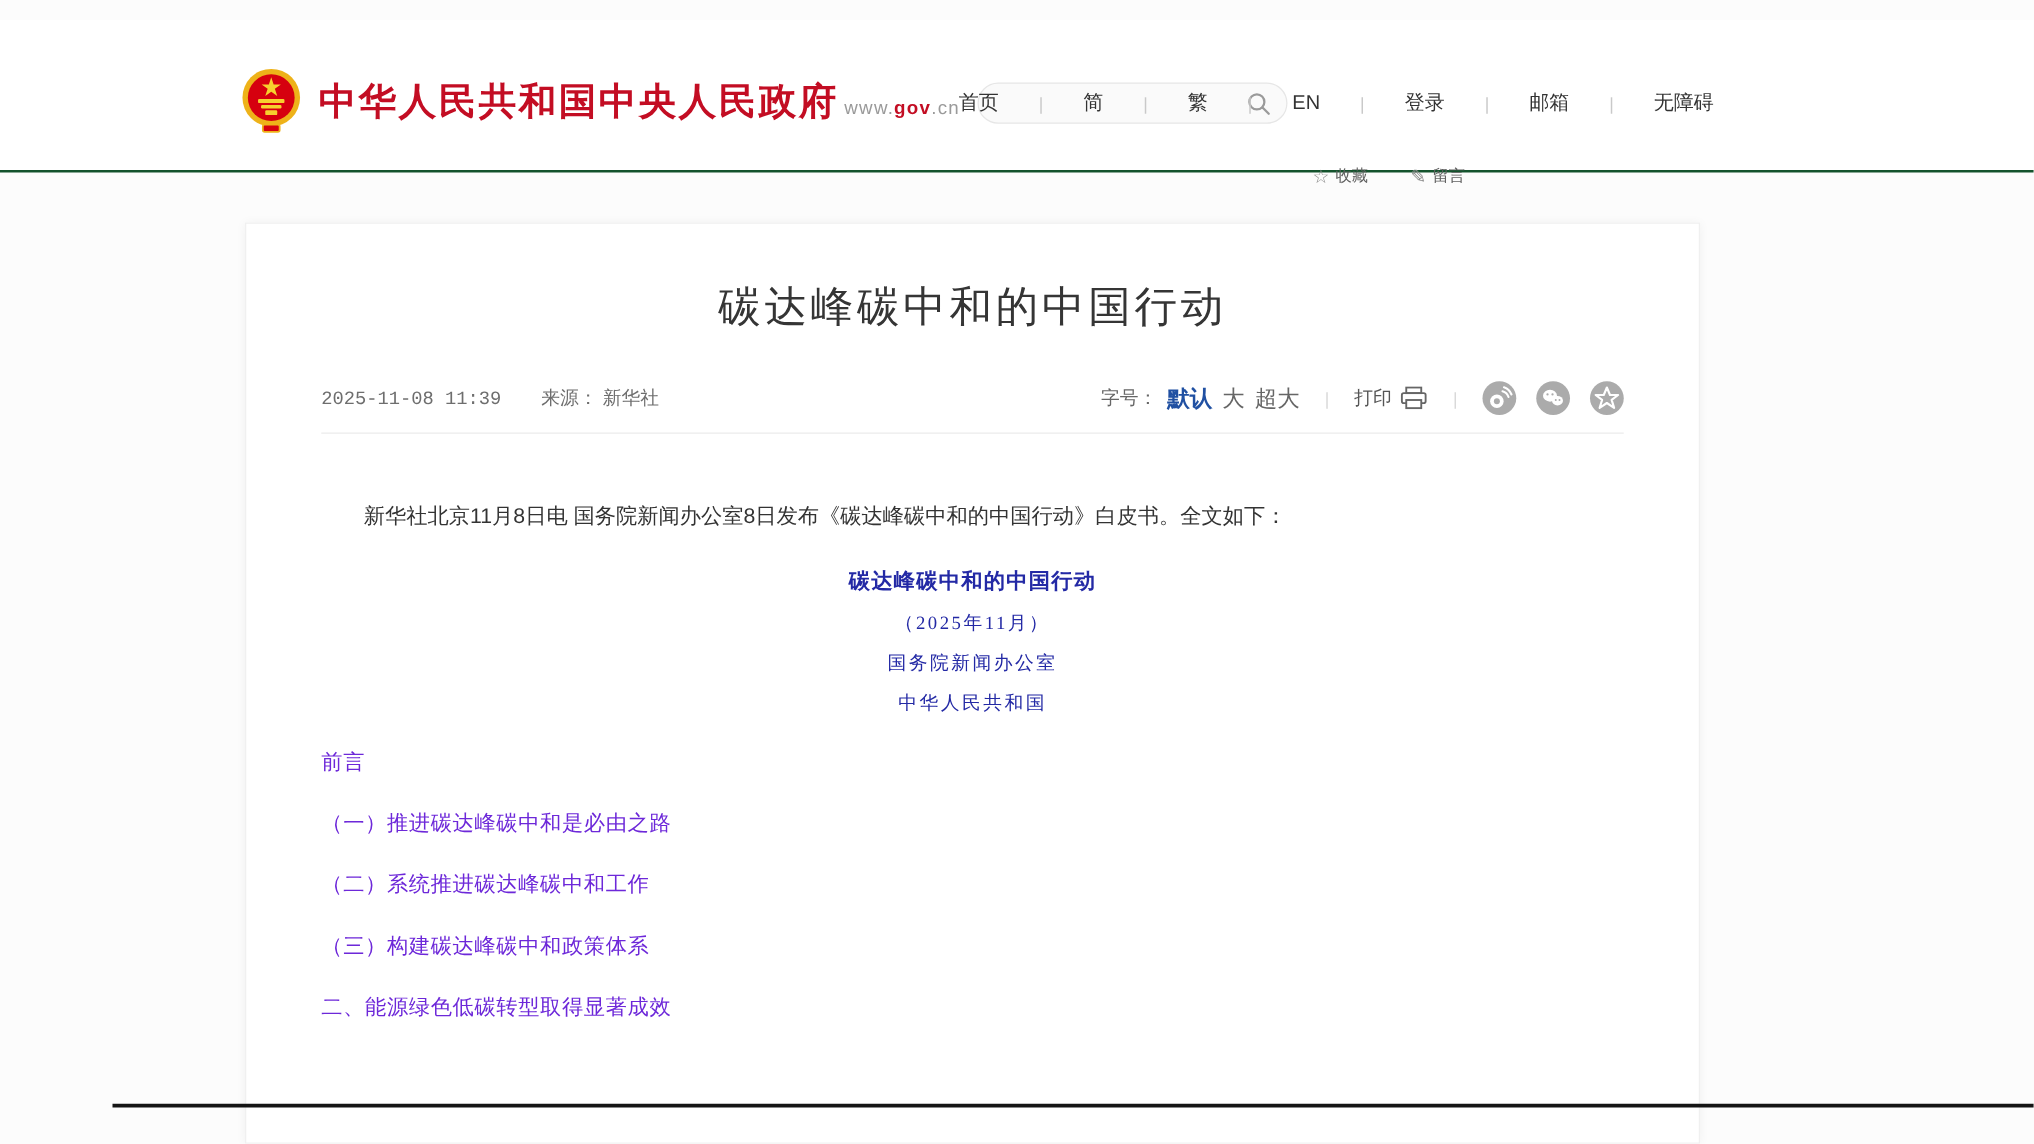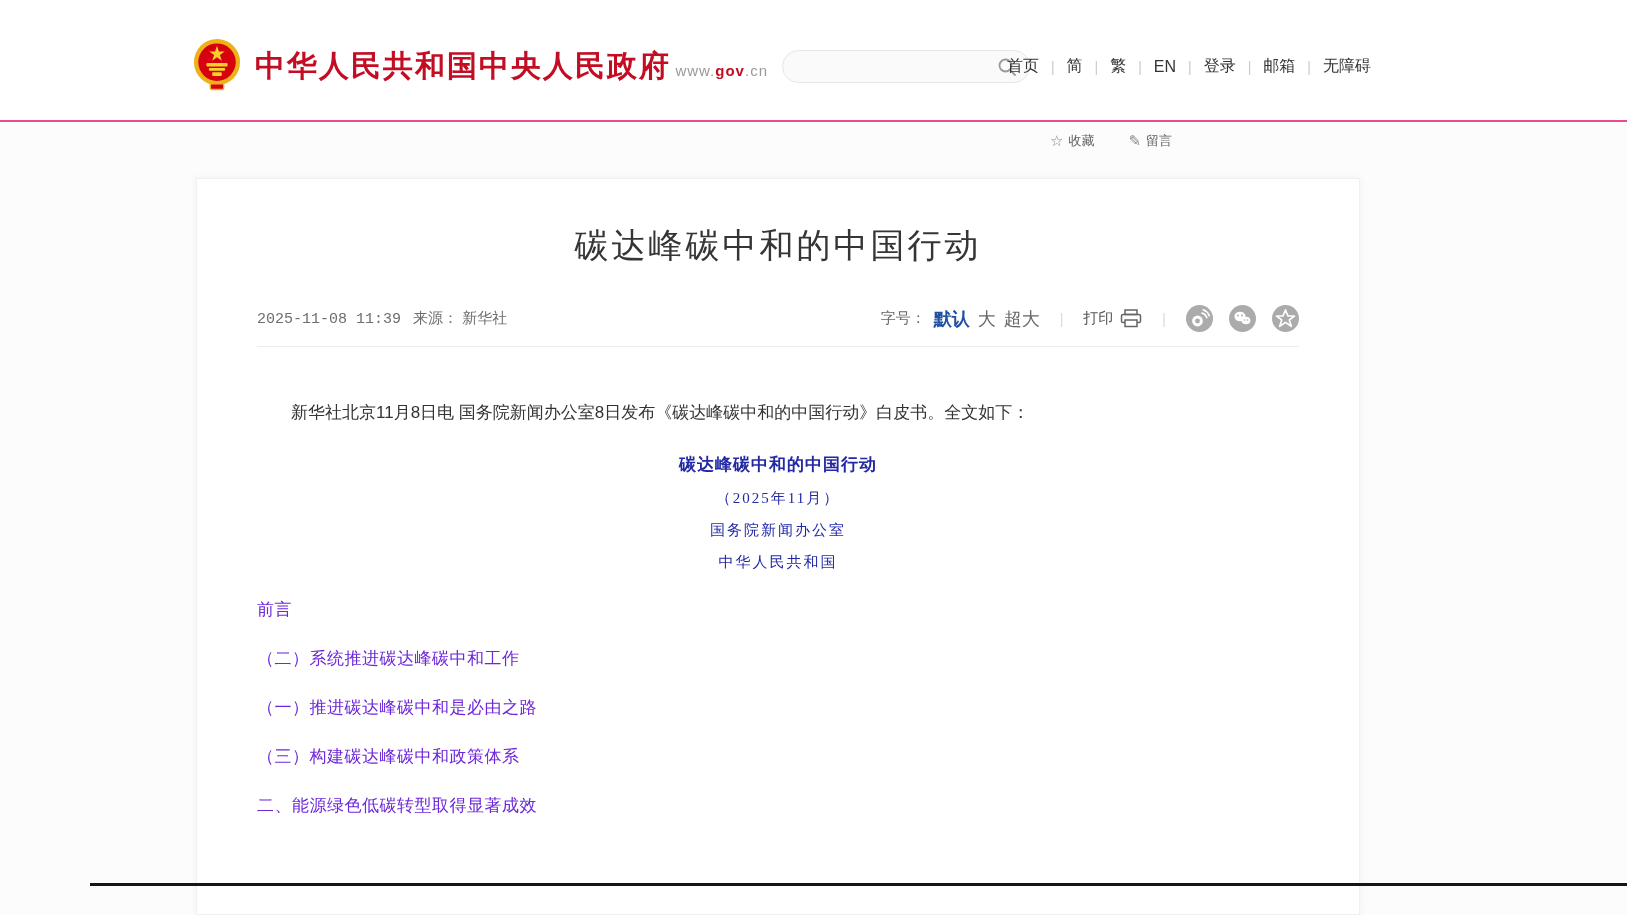--- a/index.html
+++ b/index.html
@@ -1,44 +1,44 @@
 <!DOCTYPE html>
 <html><head>
 <meta charset="utf-8">
 <style>
   * { margin:0; padding:0; box-sizing:border-box; }
   html,body { width:1627px; height:915px; overflow:hidden; }
   body { font-family:"Liberation Sans", sans-serif; background:#fcfcfc; position:relative; }
 
   
-  .site-header { position:absolute; left:0; top:0; width:1627px; height:122px; background:#fff; border-bottom:2px solid #ec4899; z-index:2; }
+  .site-header { position:absolute; left:0; top:16px; width:1627px; height:122px; background:#fff; border-bottom:2px solid #14532d; z-index:2; }
   .brand { position:absolute; left:193px; top:38px; display:flex; align-items:center; gap:14px; text-decoration:none; cursor:pointer; }
   .brand-text .site-title { color:#c30d23; font-size:30px; font-weight:bold; letter-spacing:2px; line-height:34px; }
   .brand-text .site-url { margin-top:4px; font-size:15px; color:#9a9a9a; letter-spacing:1px; }
   .brand-text .site-url b { color:#c30d23; font-weight:bold; }
 
   .search-box { position:absolute; left:782px; top:50px; width:248px; height:33px; background:#fafafa; border:1px solid #e6e6e6; border-radius:17px; display:flex; align-items:center; padding:0 12px 0 18px; }
   .search-box input { flex:1; border:none; outline:none; background:transparent; font-size:14px; color:#333; min-width:0; }
   .search-box .mag { width:20px; height:20px; cursor:pointer; flex:0 0 auto; }
 
-  .top-nav { position:absolute; right:255px; top:56px; display:flex; align-items:center; font-size:16px; color:#333; white-space:nowrap; }
+  .top-nav { position:absolute; right:255px; top:56px; display:flex; align-items:center; font-size:16px; color:#333; white-space:nowrap;gap:20px; }
   .top-nav .nav-item { cursor:pointer; padding:0 1px; }
   .top-nav .sep { color:#c9c9c9; margin:0 11px; font-size:14px; }
 
   
   .quicklinks { position:absolute; left:1050px; top:132px; display:flex; align-items:center; gap:34px; font-size:13px; color:#5f5f5f; z-index:2; }
   .quicklinks .ql { display:flex; align-items:center; gap:5px; cursor:pointer; }
   .quicklinks .glyph { font-size:15px; color:#8a8a8a; }
 
   
   .card { position:absolute; left:196px; top:178px; width:1164px; height:737px; background:#fff; border:1px solid #f0f0f0; box-shadow:0 0 8px rgba(0,0,0,0.05); z-index:1; }
   .article-title { margin-top:44px; text-align:center; font-size:34px; font-weight:400; color:#353535; letter-spacing:3px; }
 
   .meta-row { margin:36px 60px 0; display:flex; justify-content:space-between; align-items:center; font-size:14px; color:#848484; }
-  .meta-left { display:flex; align-items:baseline; gap:12px; }
+  .meta-left { display:flex; align-items:baseline; gap:32px; }
   .meta-date { font-family:"Liberation Mono", monospace; font-size:15px; color:#6e6e6e; }
   .meta-source { font-size:15px; color:#6e6e6e; }
   .meta-right { display:flex; align-items:center; }
   .meta-right .vsep { color:#d9d9d9; margin:0 20px; }
   .fs-label { color:#666; font-size:15px; }
   .fs-opt { color:#666; font-size:18px; margin-left:8px; cursor:pointer; }
   .fs-opt.active { color:#2050a2; font-weight:bold; }
   .print-wrap { display:flex; gap:7px; color:#555; font-size:15px; cursor:pointer; }
   .share-group { display:flex; align-items:center; gap:16px; }
   .share-circle { width:27px; height:27px; border-radius:50%; background:#ababab; display:flex; align-items:center; justify-content:center; cursor:pointer; }
@@ -175,21 +175,21 @@
   <hr class="meta-divider">
 
   <div class="body-area">
     <p class="lead">新华社北京11月8日电 国务院新闻办公室8日发布《碳达峰碳中和的中国行动》白皮书。全文如下：</p>
     <p class="doc-title">碳达峰碳中和的中国行动</p>
     <p class="doc-center">（2025年11月）</p>
     <p class="doc-center">国务院新闻办公室</p>
     <p class="doc-center">中华人民共和国</p>
 
     <p class="toc-item">前言</p>
+    <p class="toc-item">（一）推进碳达峰碳中和是必由之路</p>
     <p class="toc-item">（二）系统推进碳达峰碳中和工作</p>
-    <p class="toc-item">（一）推进碳达峰碳中和是必由之路</p>
     <p class="toc-item">（三）构建碳达峰碳中和政策体系</p>
     <p class="toc-item">二、能源绿色低碳转型取得显著成效</p>
 
   </div>
 </div>
 
 <div class="bottom-line"></div>
 
 </body></html>

